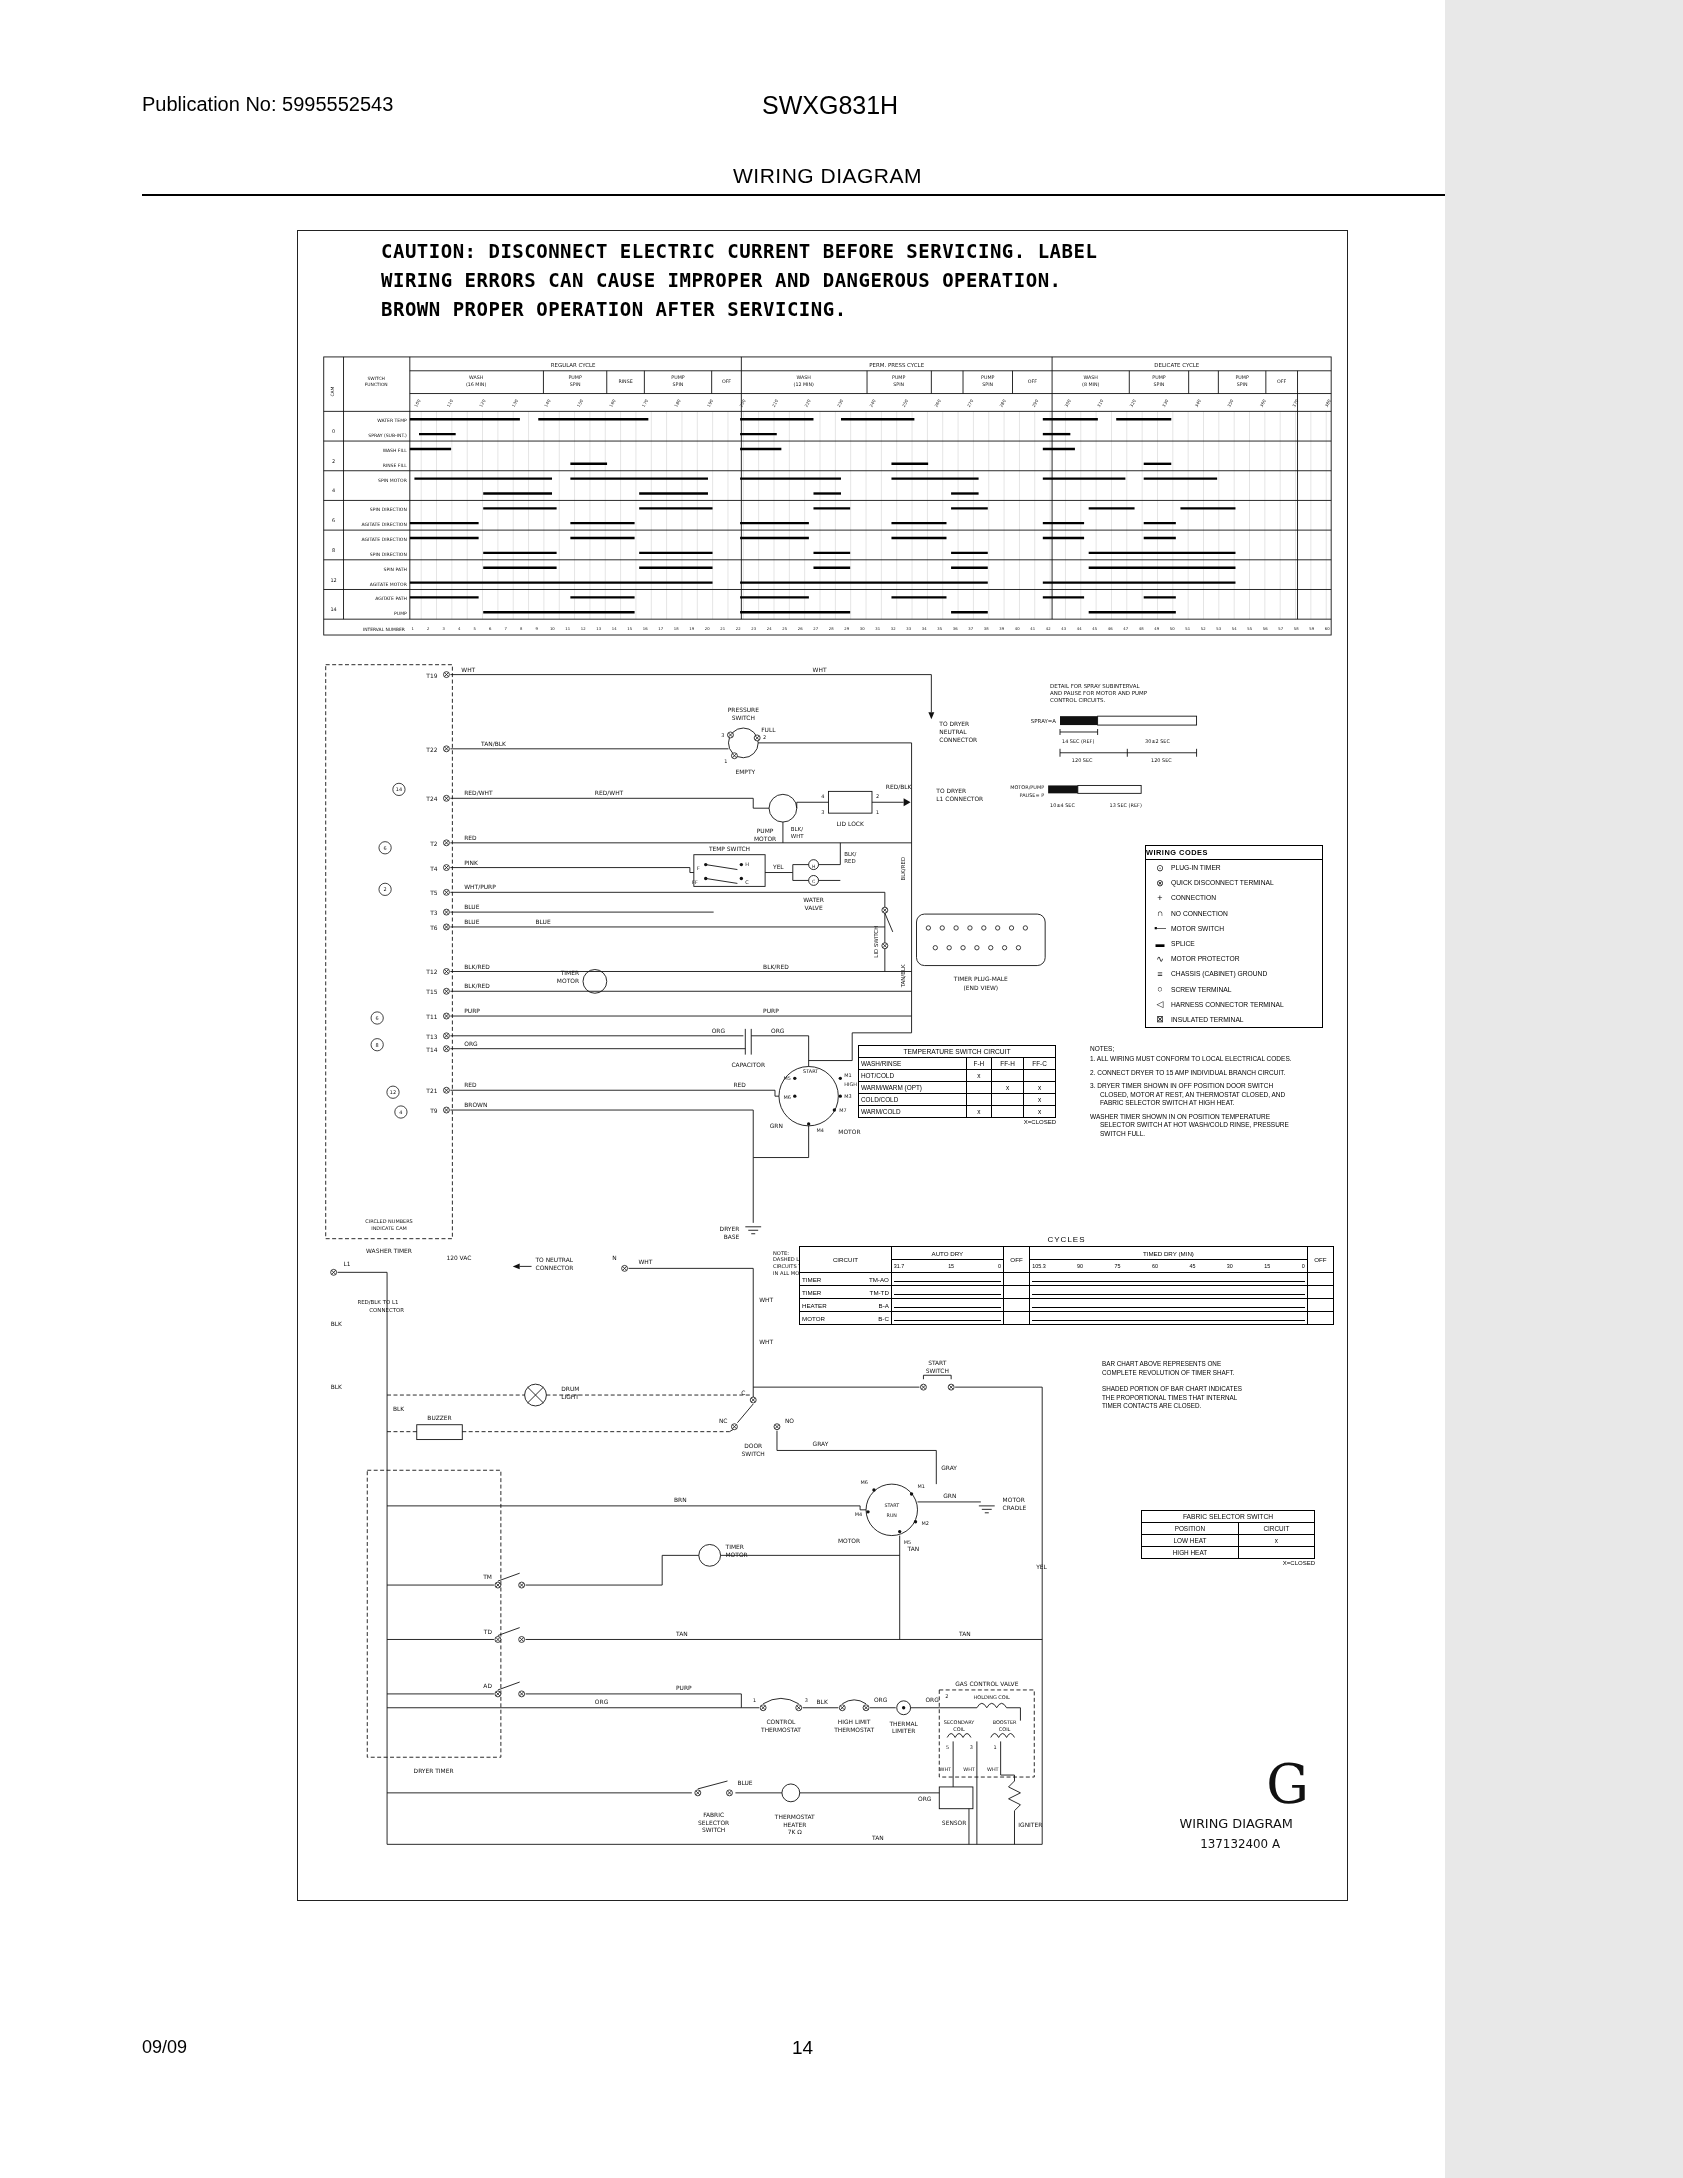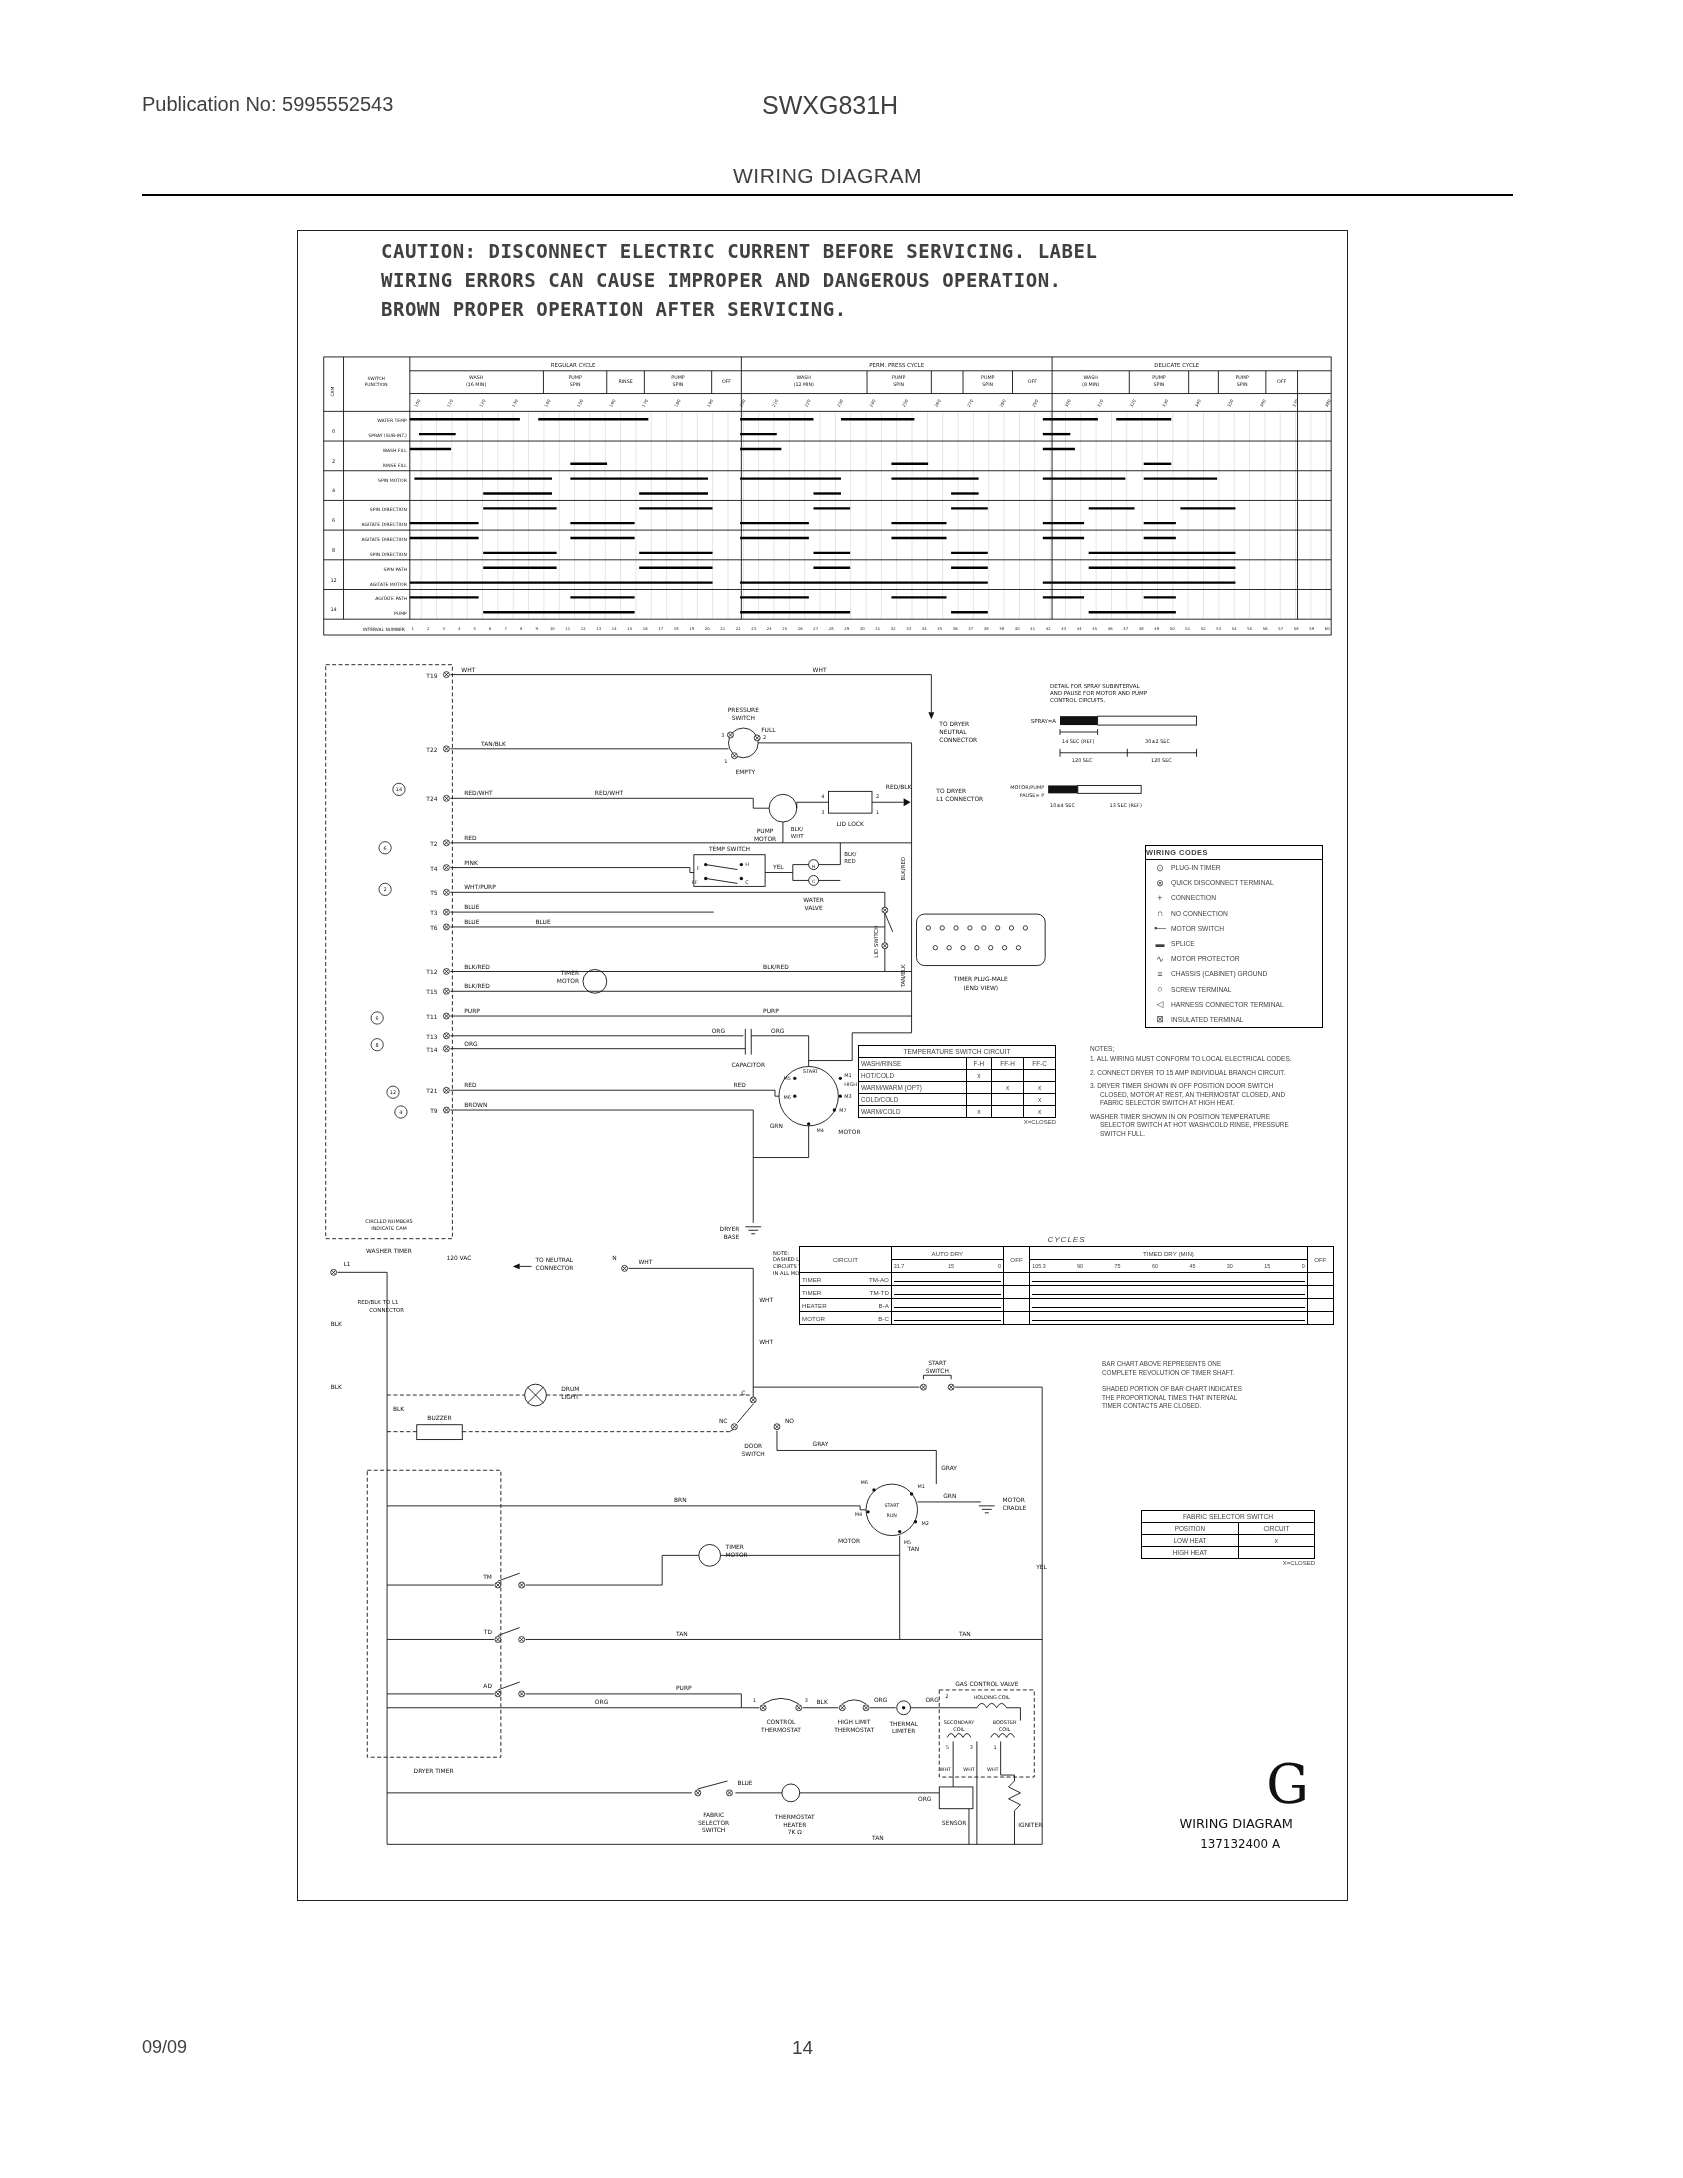--- a/index.html
+++ b/index.html
@@ -1,16 +1,16 @@
 <!DOCTYPE html>
 <html><head>
 <meta charset="utf-8">
 <style>
   html,body{margin:0;padding:0;background:#e8e8e8;}
-  .page{position:relative;width:1683px;height:2178px;background:#fff;font-family:"Liberation Sans",sans-serif;color:#404040;overflow:hidden;}
+  .page{position:relative;width:1445px;height:2178px;background:#fff;font-family:"Liberation Sans",sans-serif;color:#000000;overflow:hidden;}
   .abs{position:absolute;}
   .hdr-pub{left:142px;top:93px;font-size:20px;}
   .hdr-model{left:762px;top:91px;font-size:25px;}
   .hdr-title{left:142px;top:164px;width:1371px;text-align:center;font-size:21px;letter-spacing:0.5px;}
   .hdr-rule{left:142px;top:194px;width:1371px;height:2px;background:#000;}
   .ftr-date{left:142px;top:2037px;font-size:18px;}
   .ftr-page{left:792px;top:2037px;font-size:19px;}
   .frame{left:297px;top:230px;width:1049px;height:1669px;border:1px solid #222;}
   .frame svg{position:absolute;left:0;top:0;}
   svg{font-family:"DejaVu Sans",sans-serif;}
@@ -26,21 +26,21 @@
   .ttable{left:560px;top:814px;width:198px;background:#fff;}
   .tt-title{border:1px solid #000;border-bottom:none;text-align:center;font-size:6.7px;padding:2px 0;}
   table.tt{width:100%;border-collapse:collapse;}
   .tt th,.tt td{border:1px solid #000;font-size:6.4px;height:11px;text-align:center;font-weight:normal;padding:0 2px;}
   .tt .lft{text-align:left;}
   .tt-foot{text-align:right;font-size:6px;margin-top:1px;}
   .notes{left:792px;top:814px;width:202px;font-size:6.5px;line-height:1.3;}
   .nh{margin-bottom:2px;}
   .note-item{margin-bottom:5px;padding-left:10px;text-indent:-10px;}
   .cycles{left:501px;top:1004px;width:535px;}
-  .cy-title{text-align:center;font-size:8px;letter-spacing:1px;margin-bottom:2px;font-style:italic;}
+  .cy-title{text-align:center;font-size:8px;letter-spacing:1px;margin-bottom:2px;}
   table.cy{width:100%;border-collapse:collapse;background:#fff;table-layout:fixed;}
   .cy td{border:1px solid #000;font-size:6.2px;padding:0 2px;height:12px;overflow:hidden;}
   .cy .h{text-align:center;}
   .tickrow{display:flex;justify-content:space-between;font-size:5.4px;}
   .c-circ{display:flex;justify-content:space-between;}
   .hl{border-top:1.8px solid #000;margin-top:4px;}
   .barnote{left:804px;top:1129px;width:198px;font-size:6.3px;line-height:1.35;}
   .bn-line{min-height:8px;}
   .ftable{left:843px;top:1279px;width:174px;background:#fff;}
   .ft-title{border:1px solid #000;border-bottom:none;text-align:center;font-size:6.7px;padding:2px 0;}

